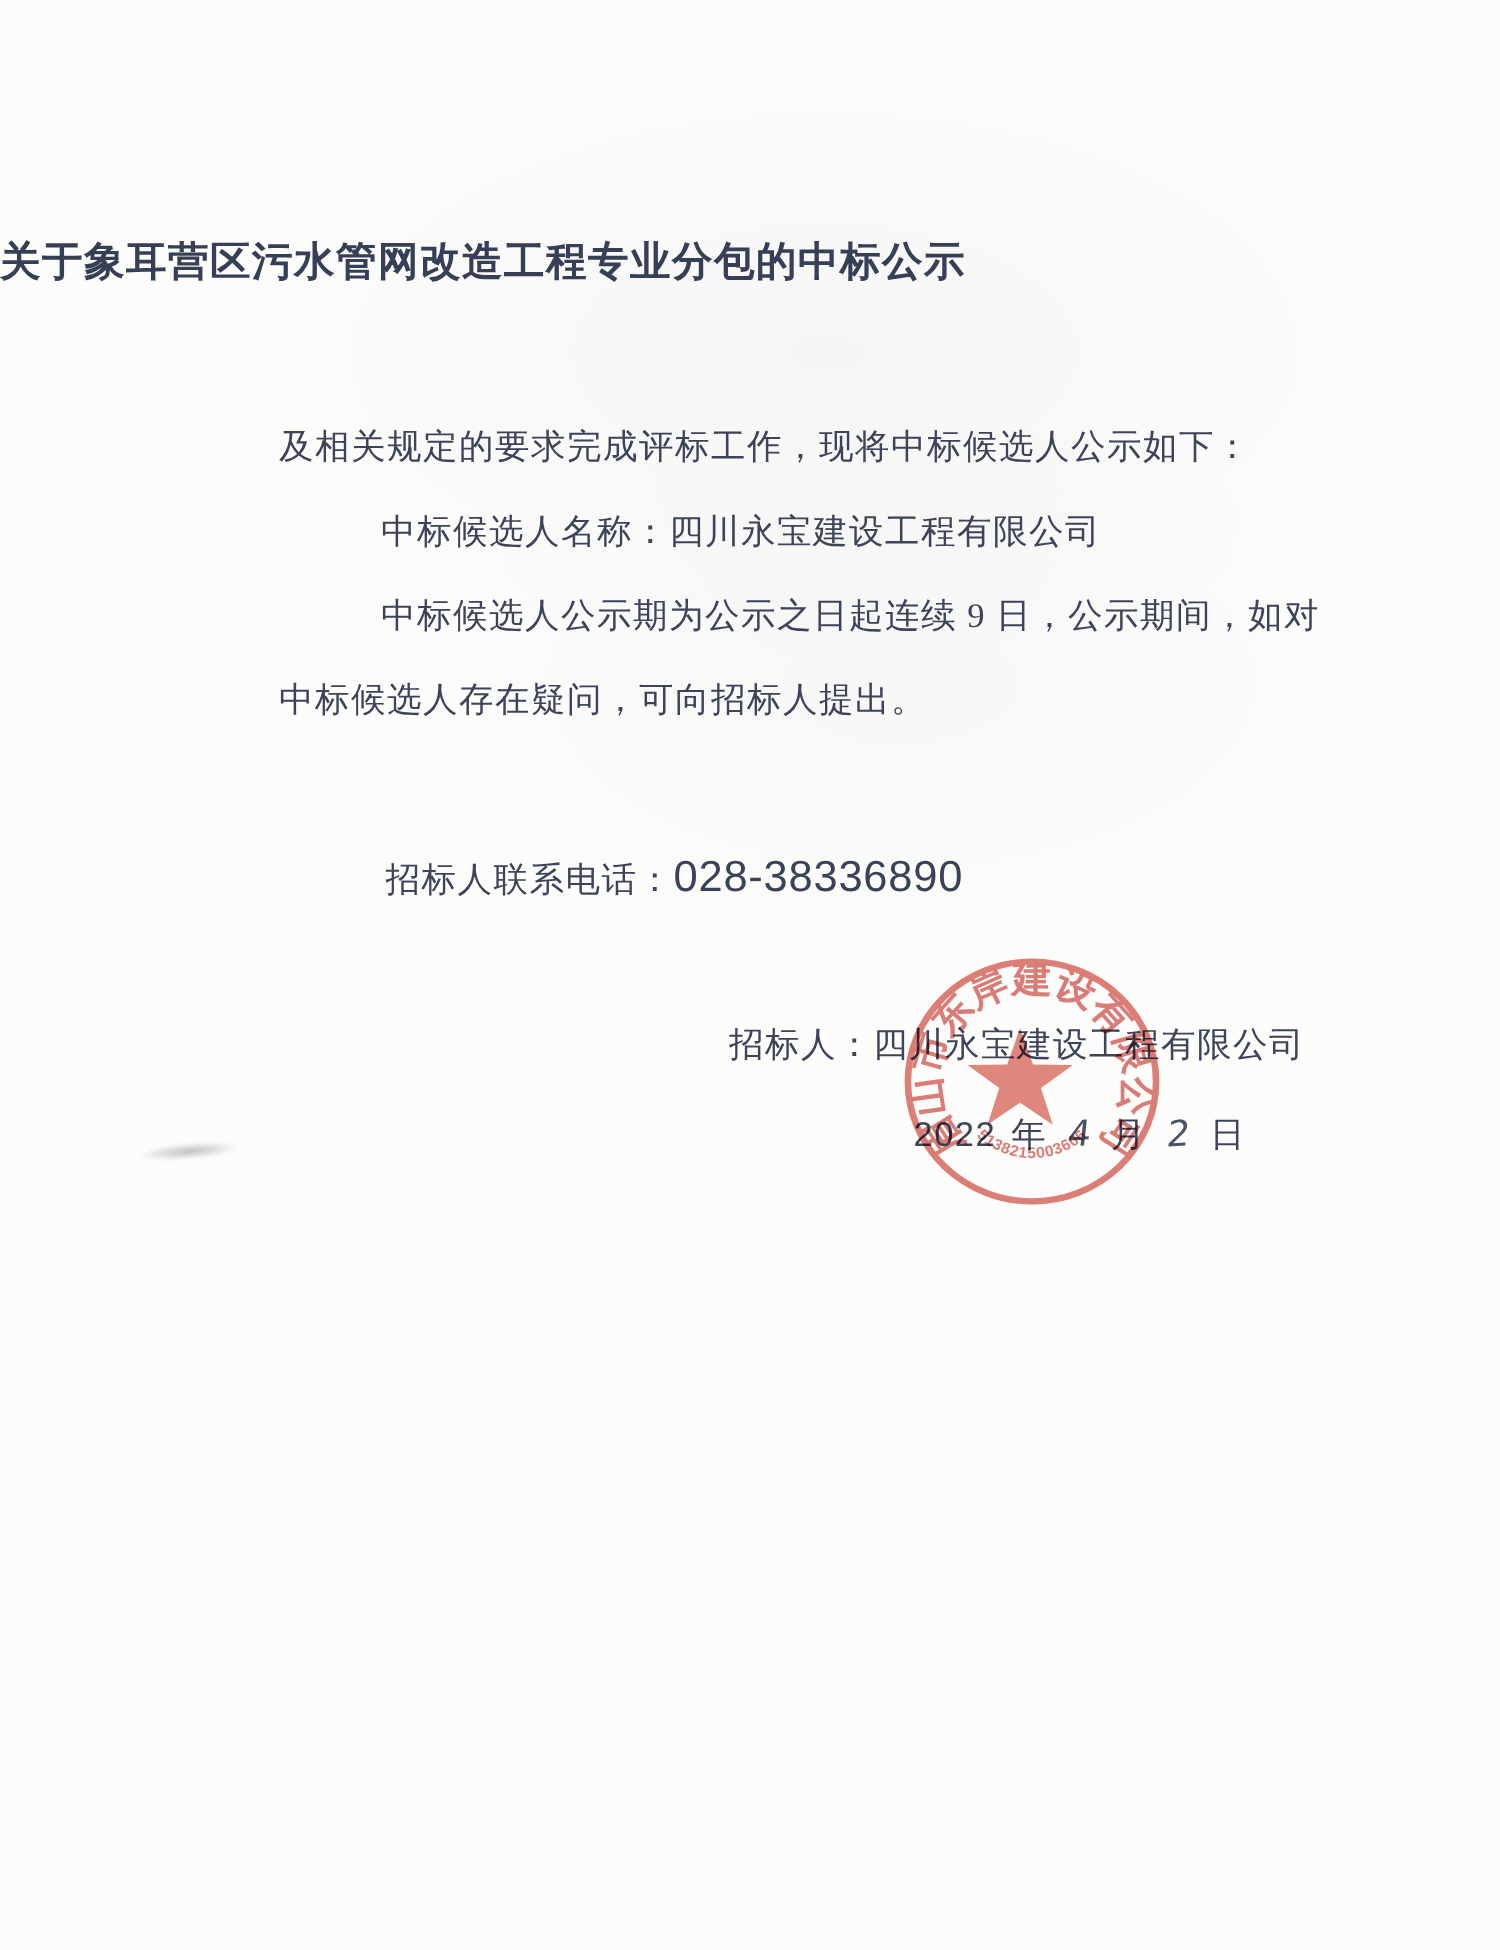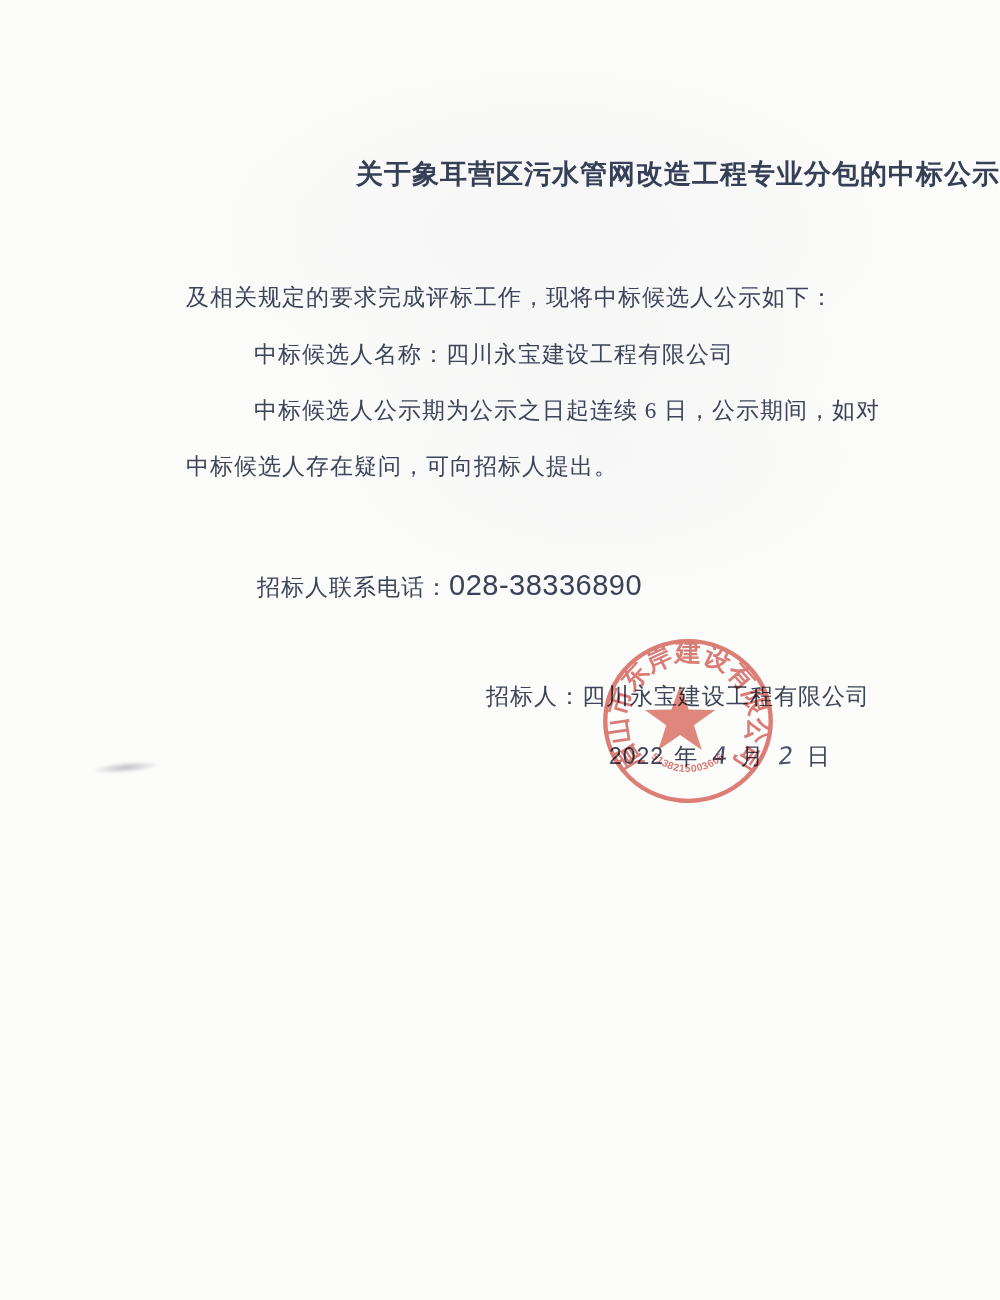--- a/index.html
+++ b/index.html
@@ -19,21 +19,21 @@
     position: absolute; inset: 0;
     background:
       radial-gradient(ellipse 600px 300px at 55% 18%, rgba(120,125,140,0.05), rgba(0,0,0,0) 70%),
       radial-gradient(ellipse 500px 260px at 60% 35%, rgba(120,125,140,0.04), rgba(0,0,0,0) 70%);
     pointer-events: none;
   }
   .doc-title {
     position: absolute;
     left: 0; top: 156px;
     width: 100%;
-    text-align: right;
+    text-align: left;
     font-size: 27px;
     font-weight: 600;
     letter-spacing: 1px;
     color: #363f55;
     white-space: nowrap;
   }
   .line {
     position: absolute;
     font-size: 23px;
     letter-spacing: 1px;
@@ -82,21 +82,21 @@
 </style>
 </head>
 <body>
 
 <div class="page">
 
   <div class="doc-title">关于象耳营区污水管网改造工程专业分包的中标公示</div>
 
   <div class="line l-p1b">及相关规定的要求完成评标工作，现将中标候选人公示如下：</div>
   <div class="line l-p2">中标候选人名称：四川永宝建设工程有限公司</div>
-  <div class="line l-p3a">中标候选人公示期为公示之日起连续 6 日，公示期间，如对</div>
+  <div class="line l-p3a">中标候选人公示期为公示之日起连续 9 日，公示期间，如对</div>
   <div class="line l-p3b">中标候选人存在疑问，可向招标人提出。</div>
 
   <div class="line l-contact">
     <span>招标人联系电话：</span><span class="digits">028-38336890</span>
   </div>
 
   <div class="line l-tenderer">招标人：四川永宝建设工程有限公司</div>
 
   <div class="line l-date">
     <span class="date-part date-year">2022</span><span class="date-part">年</span><span class="handwritten">4</span><span class="date-part">月</span><span class="handwritten">2</span><span class="date-part">日</span>

